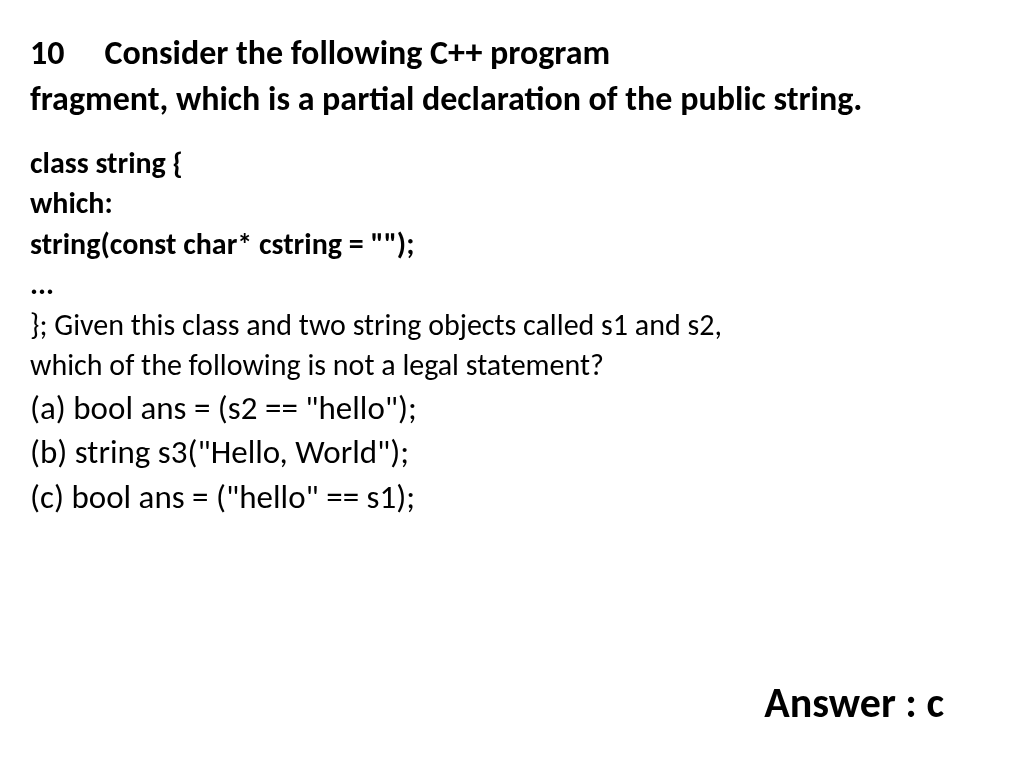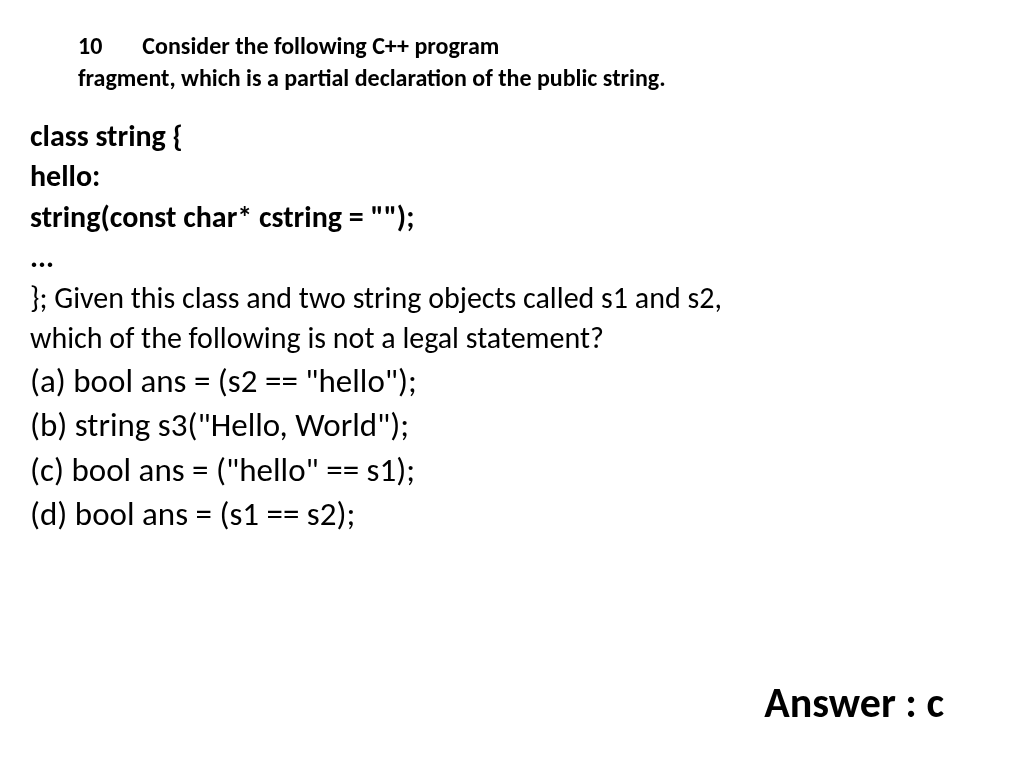--- a/index.html
+++ b/index.html
@@ -14,24 +14,23 @@
   }
   .slide {
     padding: 30px 20px 20px 30px;
     box-sizing: border-box;
     width: 100%;
     height: 100%;
     position: relative;
   }
   .question-header {
     font-weight: bold;
-    font-size: 24px;
+    font-size: 34px;
     line-height: 1.35;
     margin-bottom: 2px;
-    margin-left: 48px;
   }
   .qnum {
     display: inline-block;
     margin-right: 40px;
   }
   .code-block {
     font-weight: bold;
     font-size: 30px;
     line-height: 1.35;
     margin-top: 21px;
@@ -59,32 +58,31 @@
 
 <div class="slide">
 
   <div class="question-header">
     <span class="qnum">10</span><span>Consider the following C++ program</span><br>
     <span>fragment, which is a partial declaration of the public string.</span>
   </div>
 
   <div class="code-block">
     <div>class string {</div>
-    <div>hello:</div>
+    <div>which:</div>
     <div>string(const char* cstring = "");</div>
     <div>...</div>
   </div>
 
   <div class="sub-question">
     <div>};  Given this class and two string objects called s1 and s2,</div>
     <div>which of the following is not a legal statement?</div>
   </div>
 
   <div class="options">
     <div>(a) bool ans = (s2 == "hello");</div>
     <div>(b) string s3("Hello, World");</div>
     <div>(c) bool ans = ("hello" == s1);</div>
-    <div>(d) bool ans = (s1 == s2);</div>
   </div>
 
   <div class="answer">Answer : c</div>
 
 </div>
 
 </body></html>

